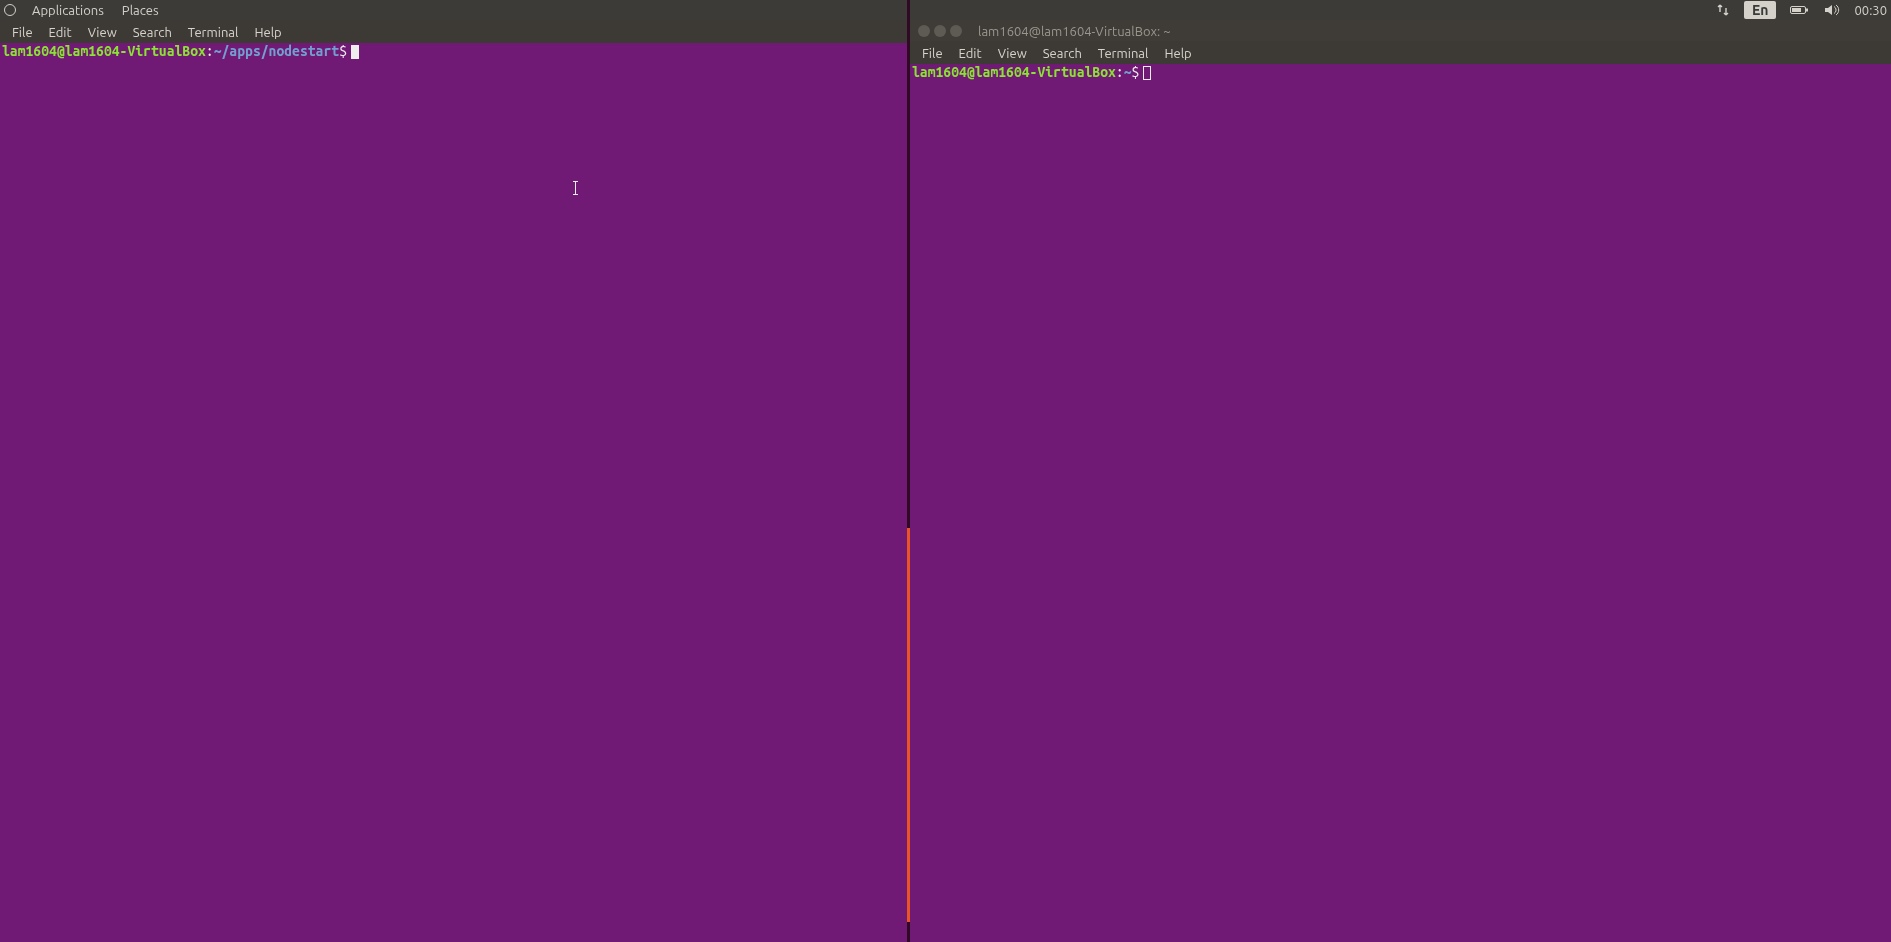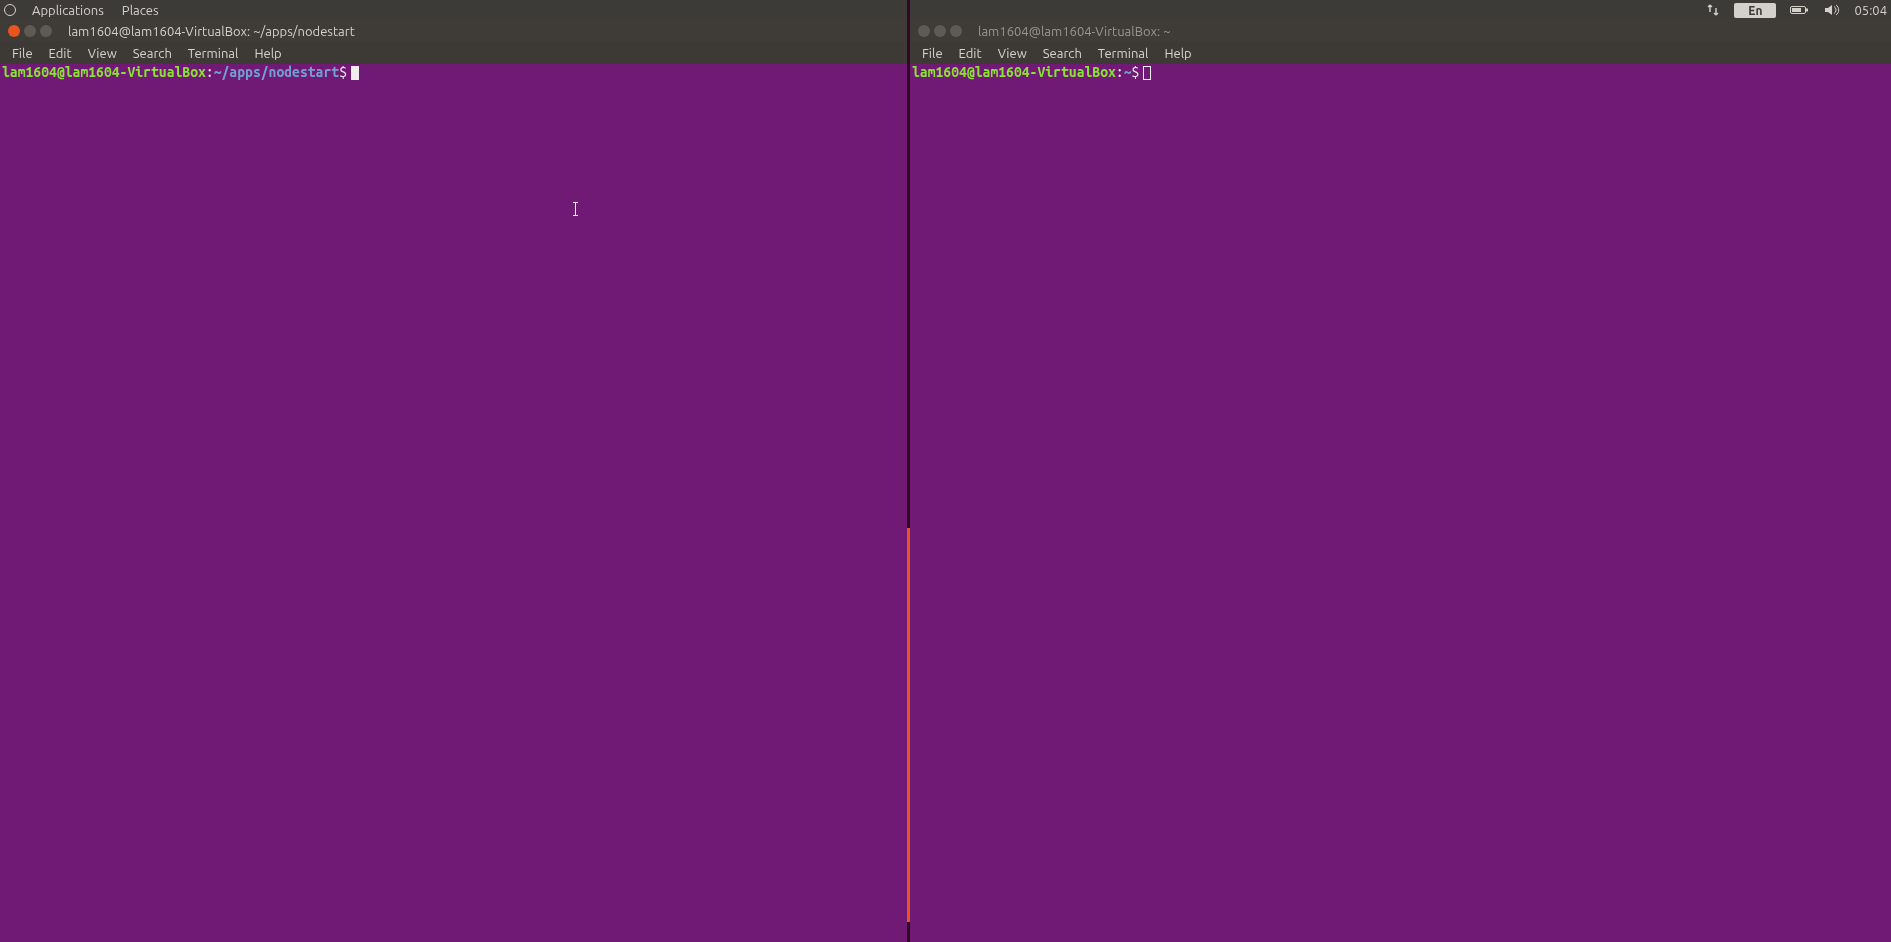--- a/index.html
+++ b/index.html
@@ -17,21 +17,21 @@
     font-size: 13px;
   }
   .top-panel-left { display: flex; align-items: center; gap: 10px; }
   .top-panel-right { margin-left: auto; display: flex; align-items: center; gap: 14px; }
   .ubuntu-logo {
     width: 12px; height: 12px; border-radius: 50%; border: 1px solid #d4d1cb;
     position: relative; margin-right: 2px;
   }
   .menu-txt { padding: 0 4px; cursor: pointer; }
   .tray-icon { display: inline-flex; align-items: center; justify-content: center; }
-  .en-ind { background:#d4d1cb; color:#3a3a38; font-weight:bold; font-size:12px; padding:1px 14px; border-radius:2px; }
+  .en-ind { background:#d4d1cb; color:#3a3a38; font-weight:bold; font-size:14px; padding:1px 8px; border-radius:2px; }
 
   
   .workspace {
     display: flex;
     height: calc(942px - 20px);
   }
   .pane { position: relative; display:flex; flex-direction:column; }
   .pane.left  { width: 910px; }
   .pane.right { flex:1; }
   .divider-wrap { position:absolute; left:907px; top:0; width:3px; height:100%; }
@@ -111,35 +111,27 @@
           <rect x="16" y="4.5" width="2" height="3" fill="#d4d1cb"></rect>
           <rect x="2" y="4" width="9" height="4" fill="#d4d1cb"></rect>
         </svg>
     </span>
     <span class="tray-icon">
       <svg width="16" height="14" viewBox="0 0 16 14">
           <path d="M1 5 h3 l4 -3 v10 l-4 -3 h-3 z" fill="#d4d1cb"></path>
           <path d="M10 3.5 a4 4 0 0 1 0 7 M12 2 a6 6 0 0 1 0 10" stroke="#d4d1cb" fill="none" stroke-width="1"></path>
         </svg>
     </span>
-    <span class="tray-icon">05:04</span>
+    <span class="tray-icon">00:30</span>
   </div>
 </div>
 
 <div class="workspace">
 
   <div class="pane left">
-    <div class="win-title">
-      <div class="win-btns">
-        <span class="win-btn close active"></span>
-        <span class="win-btn"></span>
-        <span class="win-btn"></span>
-      </div>
-      <span class="title-text">lam1604@lam1604-VirtualBox: ~/apps/nodestart</span>
-    </div>
     <div class="menu-bar">
       <span class="menu-item">File</span>
       <span class="menu-item">Edit</span>
       <span class="menu-item">View</span>
       <span class="menu-item">Search</span>
       <span class="menu-item">Terminal</span>
       <span class="menu-item">Help</span>
     </div>
     <div class="term-body">
       <span class="prompt-user">lam1604@lam1604-VirtualBox</span><span class="prompt-dollar">:</span><span class="prompt-path">~/apps/nodestart</span><span class="prompt-dollar">$</span><span class="cursor-block"></span>

